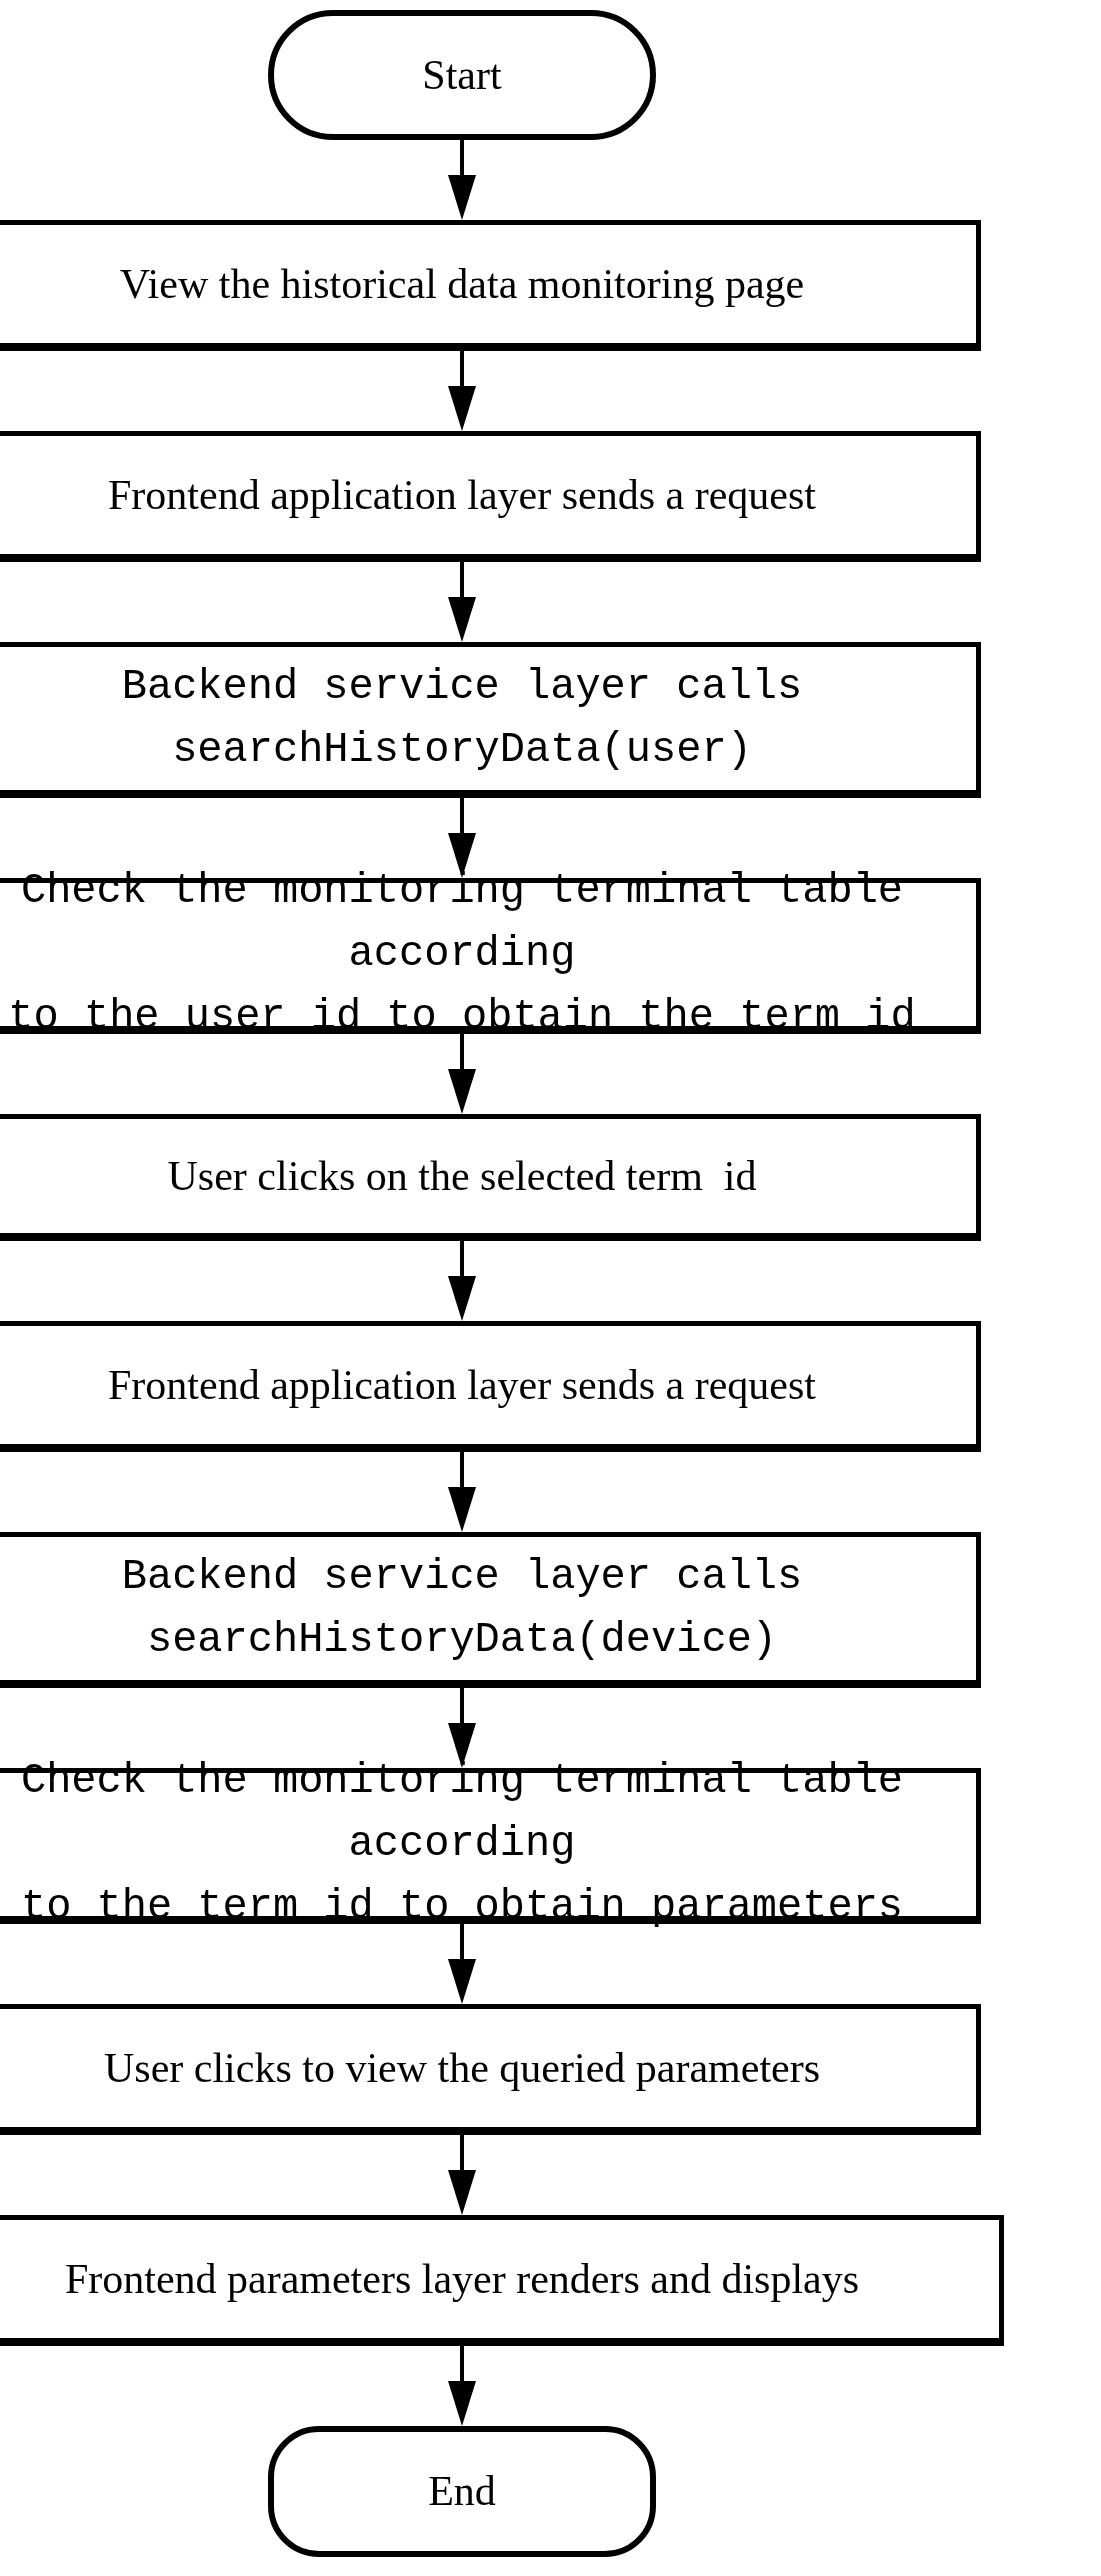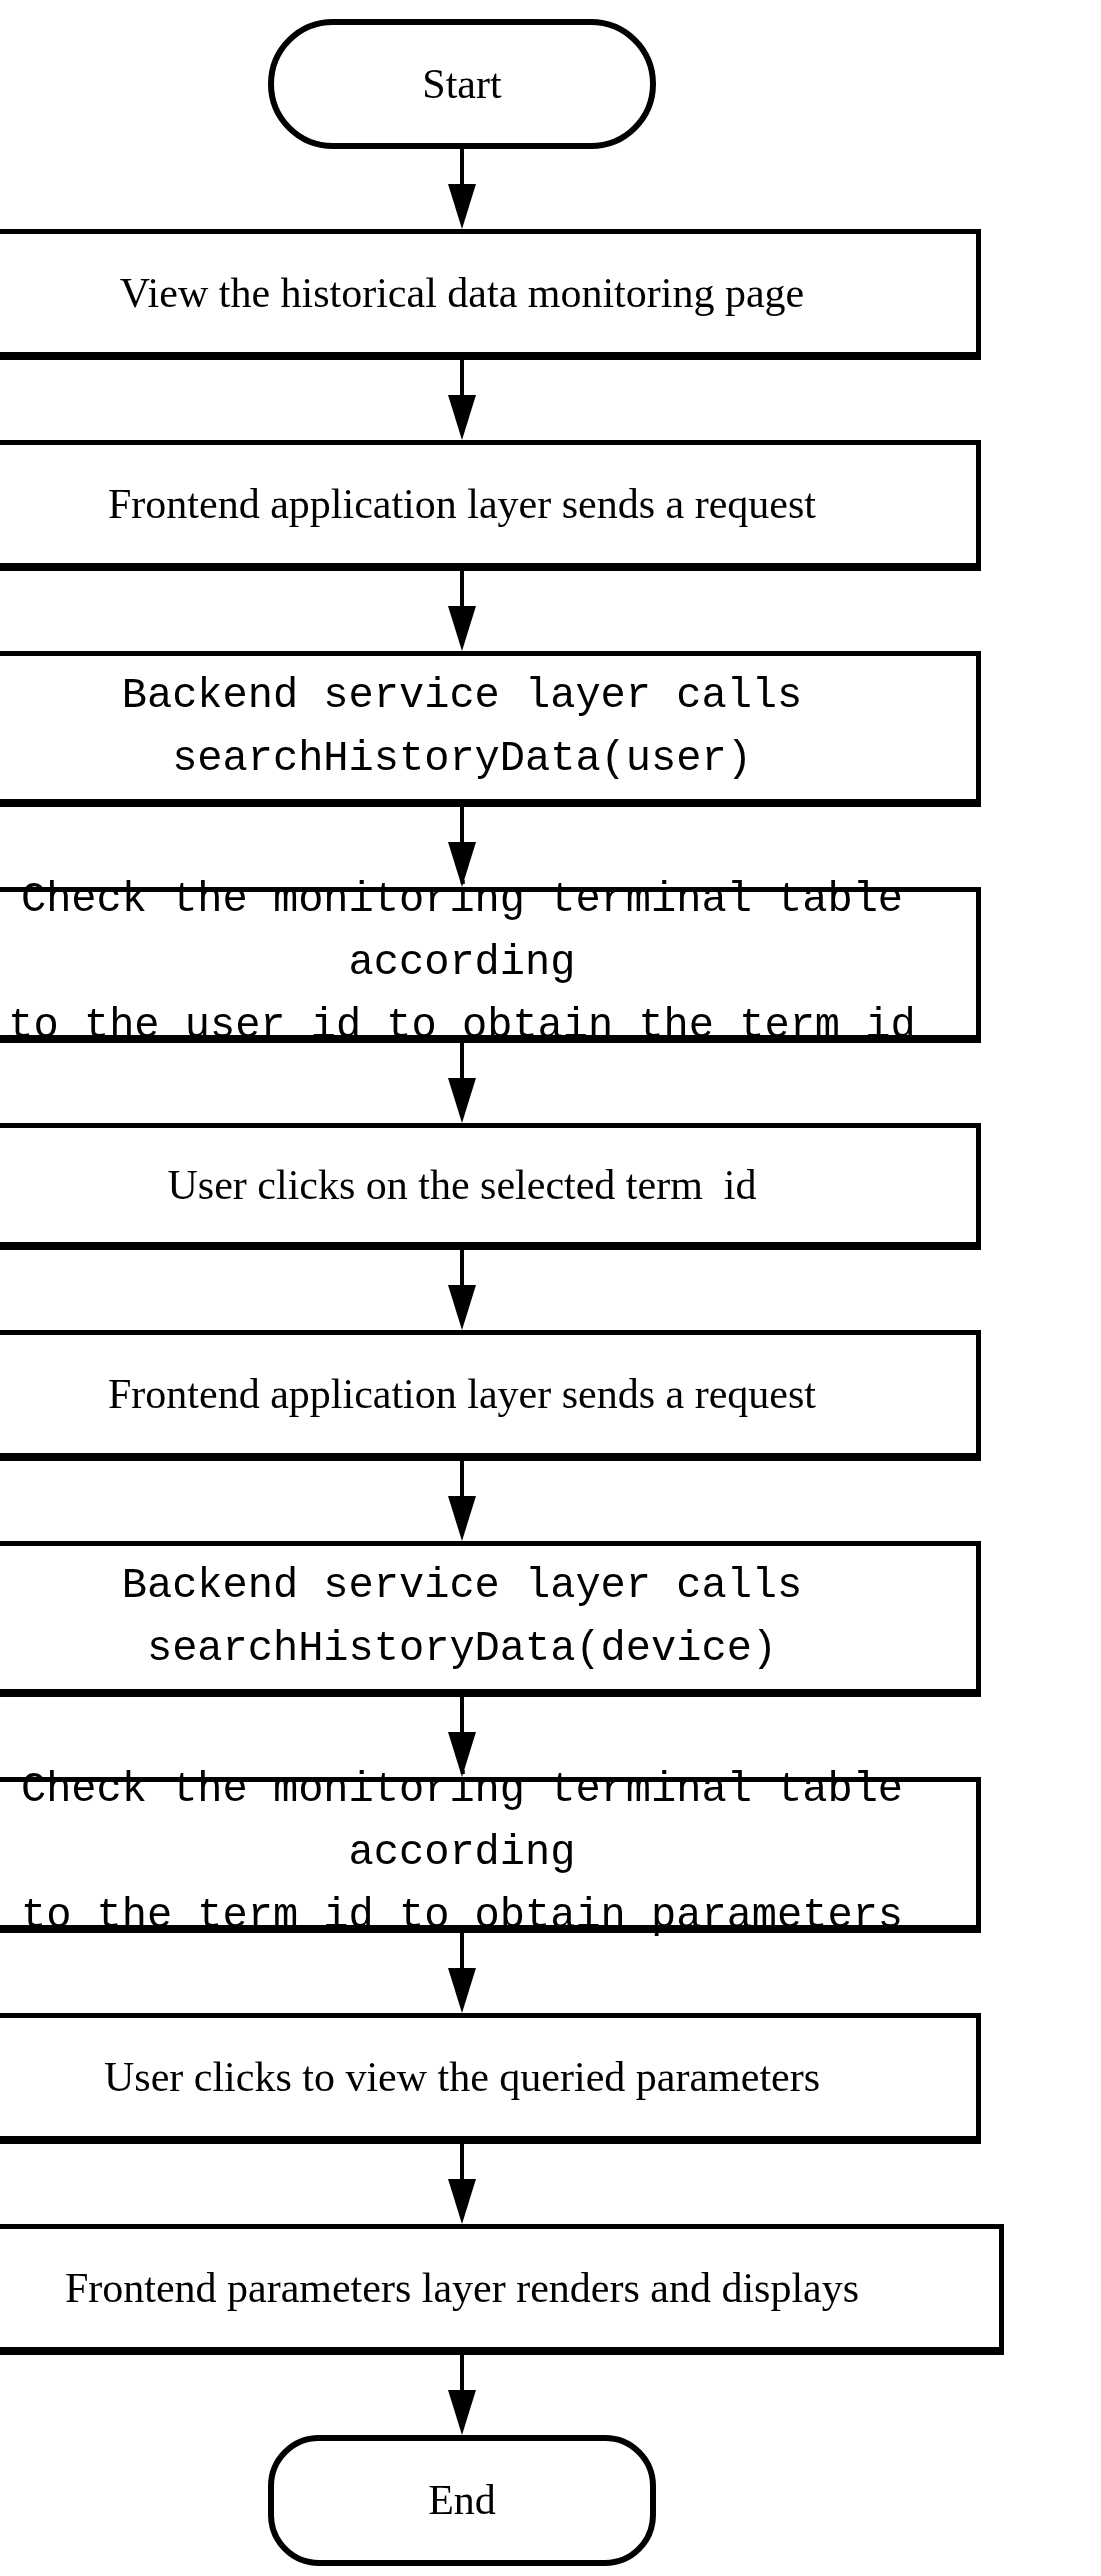--- a/index.html
+++ b/index.html
@@ -10,21 +10,21 @@
   body {
     width: 1102px;
     height: 2576px;
     overflow: hidden;
   }
   .flow {
     width: 924px;
     display: flex;
     flex-direction: column;
     align-items: center;
-    padding-top: 19px;
+    padding-top: 10px;
     box-sizing: border-box;
     font-family: "Liberation Serif", "DejaVu Serif", serif;
     color: #000000;
   }
   .node {
     box-sizing: border-box;
     background: #ffffff;
     border: 5.8px solid #000000;
     border-bottom-width: 8px;
     display: flex;

